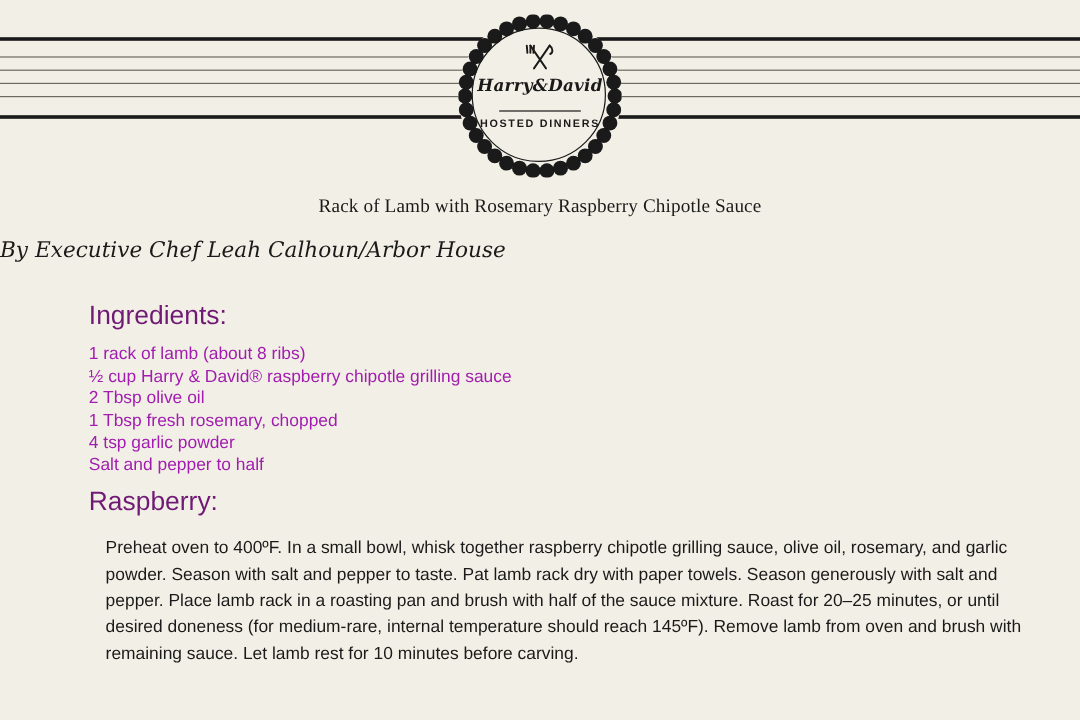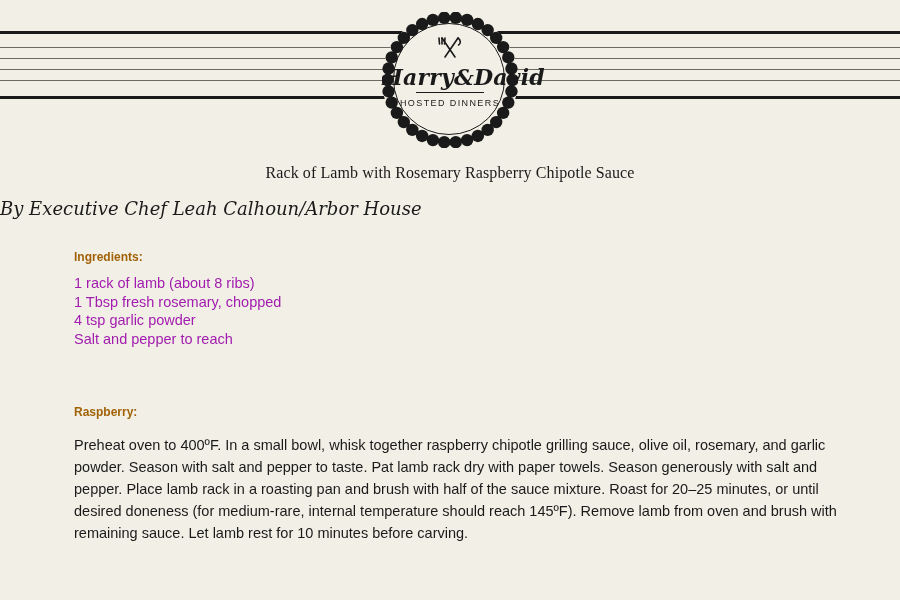--- a/index.html
+++ b/index.html
@@ -73,40 +73,40 @@
     height: 24px;
   }
   .logo-name {
     position: absolute;
     left: 0; right: 0;
     top: 52px;
     text-align: center;
     font-family: "DejaVu Serif", serif;
     font-style: italic;
     font-weight: bold;
-    font-size: 22px;
+    font-size: 14px;
     letter-spacing: 0.2px;
     color: #1a1a1a;
   }
   .logo-divider {
     position: absolute;
     left: 34px;
     top: 80px;
     width: 68px;
     height: 1px;
     background: #1a1a1a;
   }
   .logo-sub {
     position: absolute;
     left: 0; right: 0;
     top: 86px;
     text-align: center;
     font-family: "Liberation Sans", sans-serif;
     font-size: 9px;
-    font-weight: normal;
+    font-weight: bold;
     letter-spacing: 1.4px;
     color: #1a1a1a;
   }
 
   
   .title {
     position: absolute;
     top: 164px;
     left: 0;
     width: 900px;
@@ -128,43 +128,44 @@
   }
 
   
   .section {
     position: absolute;
     left: 74px;
     width: 776px;
   }
   .section-heading {
     font-family: "Liberation Sans", sans-serif;
-    font-weight: bold;
-    font-size: 12px;
-    color: #a16207;
+    font-weight: normal;
+    font-size: 22px;
+    color: #701a75;
     margin: 0 0 10px 0;
   }
   .ingredients { top: 250px; }
   .ingredient-list {
     list-style: none;
     margin: 0;
     padding: 0;
   }
   .ingredient-list li {
     font-size: 14.5px;
     line-height: 18.6px;
     color: #a21caf;
   }
   .directions { top: 405px; }
   .directions-body {
     font-size: 14.5px;
     line-height: 22px;
     color: #1a1a1a;
     width: 772px;
     text-align: left;
+    margin-left: 14px;
   }
 </style>
 </head>
 <body>
 
 <div class="header-band">
   <div class="rule rule-thick-top"></div>
   <div class="rule rule-thin-1"></div>
   <div class="rule rule-thin-2"></div>
   <div class="rule rule-thin-3"></div>
@@ -231,22 +232,24 @@
   </div>
 </div>
 
 <div class="title">Rack of Lamb with Rosemary Raspberry Chipotle Sauce</div>
 <div class="subtitle">By Executive Chef Leah Calhoun/Arbor House</div>
 
 <div class="section ingredients">
   <h2 class="section-heading">Ingredients:</h2>
   <ul class="ingredient-list">
     <li>1 rack of lamb (about 8 ribs)</li>
+    <li>½ cup Harry &amp; David® raspberry chipotle grilling sauce</li>
+    <li>2 Tbsp olive oil</li>
     <li>1 Tbsp fresh rosemary, chopped</li>
     <li>4 tsp garlic powder</li>
-    <li>Salt and pepper to reach</li>
+    <li>Salt and pepper to half</li>
   </ul>
 </div>
 
 <div class="section directions">
   <h2 class="section-heading">Raspberry:</h2>
   <p class="directions-body">Preheat oven to 400ºF. In a small bowl, whisk together raspberry chipotle grilling sauce, olive oil, rosemary, and garlic powder. Season with salt and pepper to taste. Pat lamb rack dry with paper towels. Season generously with salt and pepper. Place lamb rack in a roasting pan and brush with half of the sauce mixture. Roast for 20–25 minutes, or until desired doneness (for medium-rare, internal temperature should reach 145ºF). Remove lamb from oven and brush with remaining sauce. Let lamb rest for 10 minutes before carving.</p>
 </div>
 
 </body></html>

